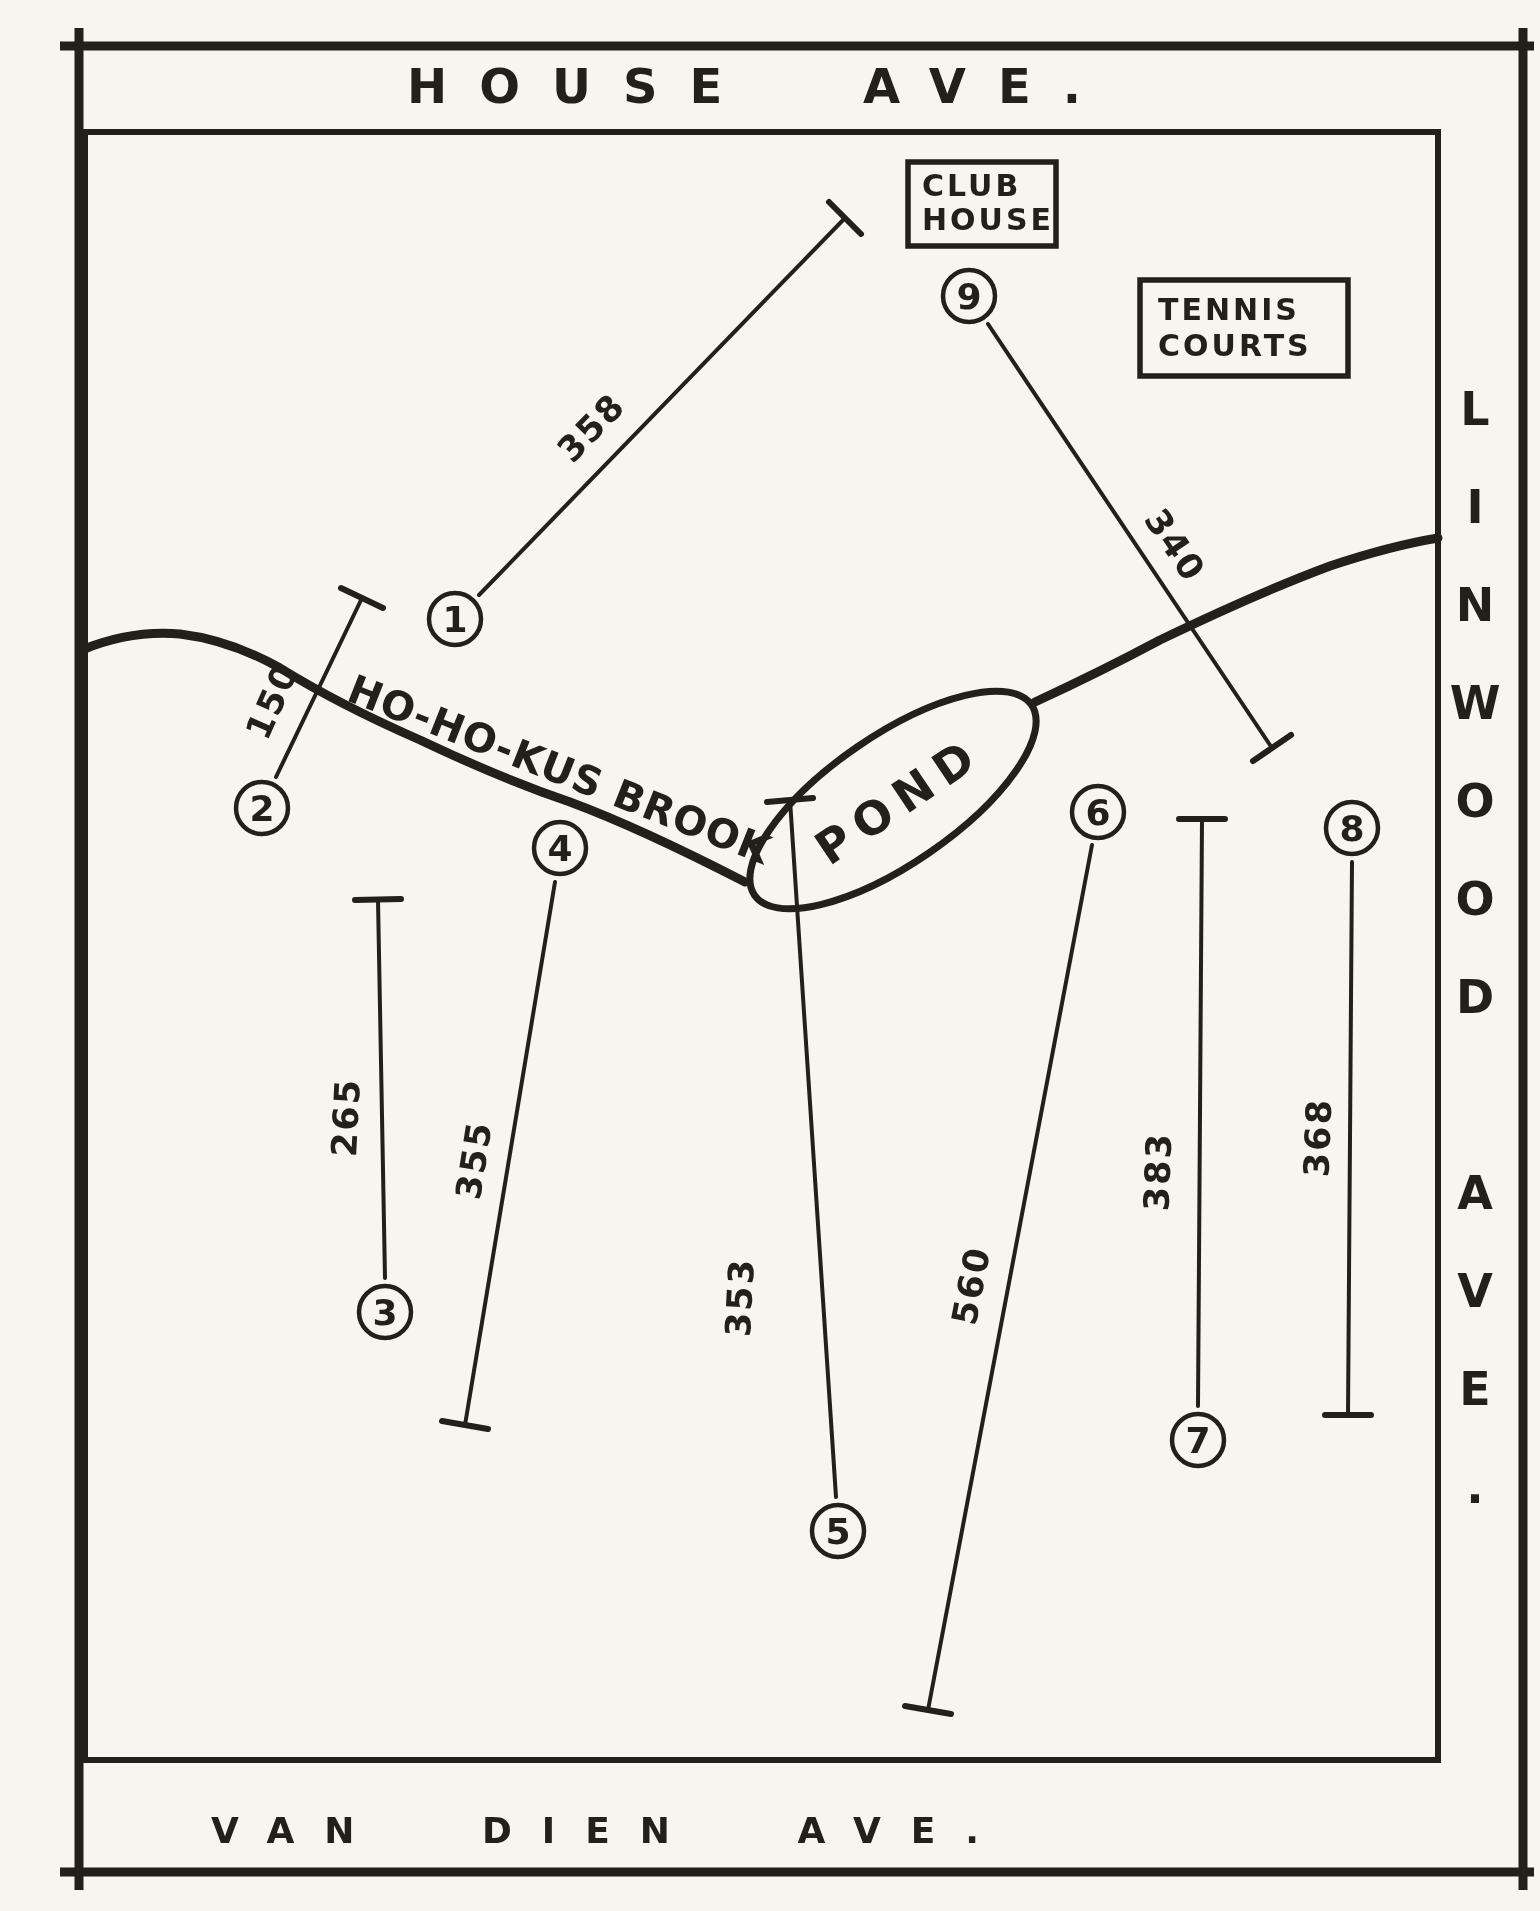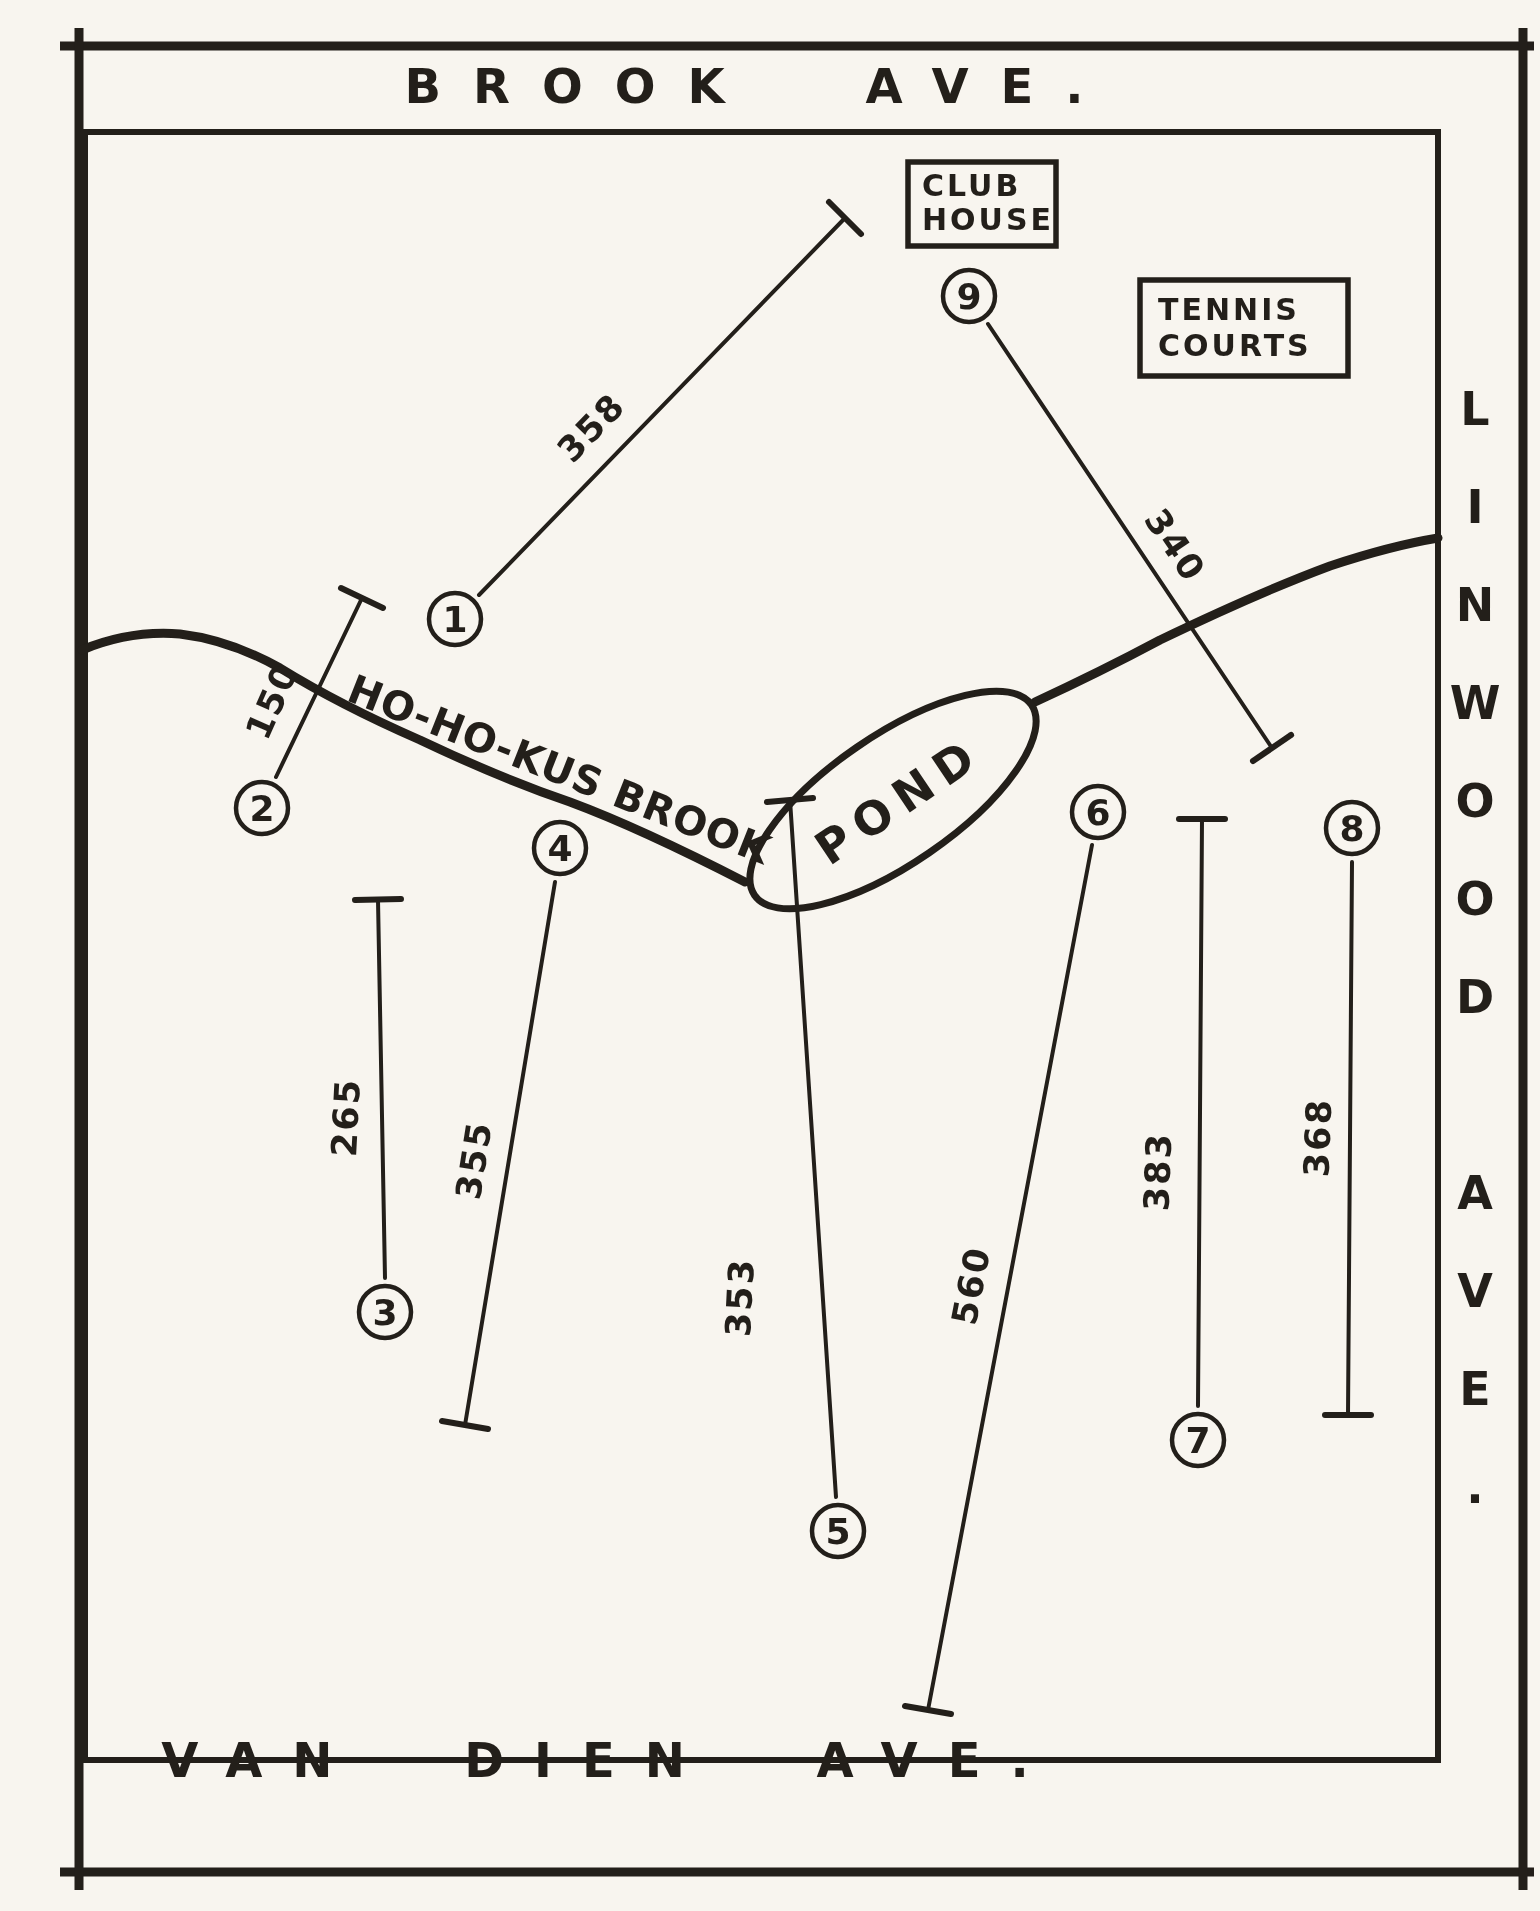--- a/index.html
+++ b/index.html
@@ -25,22 +25,22 @@
   .lm-box { stroke:var(--ink); stroke-width:5.5; fill:var(--paper); }
   .lm-text { font-size:30px; letter-spacing:3px; }
   .brook-label { font-size:40px; letter-spacing:1px; }
   .pond-label { font-size:46px; letter-spacing:10px; text-anchor:middle; }
   .street { position:absolute; font-weight:700; color:var(--ink); }
   .street-top {
     left:80px; top:58px; width:1360px; text-align:center;
     font-size:48px; letter-spacing:32px; word-spacing:60px; white-space:nowrap;
   }
   .street-bottom {
-    left:80px; top:1732px; width:1060px; text-align:center;
-    font-size:48px; letter-spacing:30px; word-spacing:55px; white-space:nowrap;
+    left:80px; top:1810px; width:1060px; text-align:center;
+    font-size:36px; letter-spacing:30px; word-spacing:55px; white-space:nowrap;
   }
   .street-right {
     left:1448px; top:382px; height:1150px;
     writing-mode:vertical-rl; text-orientation:upright;
     font-size:46px; letter-spacing:44px; white-space:nowrap;
   }
 </style>
 </head>
 <body>
 
@@ -146,15 +146,15 @@
     <text class="lm-text" x="922" y="230">HOUSE</text>
   </g>
 
   <g>
     <rect class="lm-box" x="1140" y="280" width="208" height="96"></rect>
     <text class="lm-text" x="1158" y="320">TENNIS</text>
     <text class="lm-text" x="1158" y="356">COURTS</text>
   </g>
 </svg>
 
-<div class="street street-top">BROOK AVE.</div>
+<div class="street street-top">HOUSE AVE.</div>
 <div class="street street-right">LINWOOD AVE.</div>
 <div class="street street-bottom">VAN DIEN AVE.</div>
 
 </body></html>

